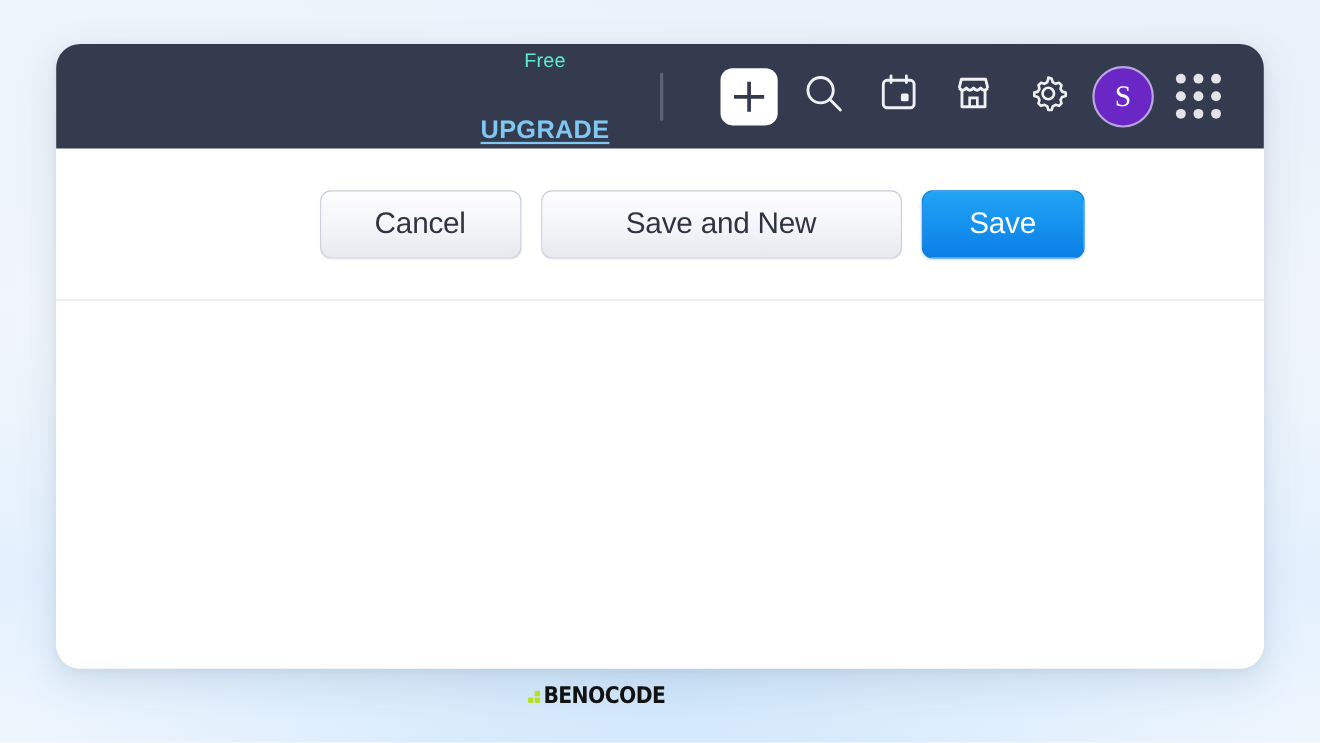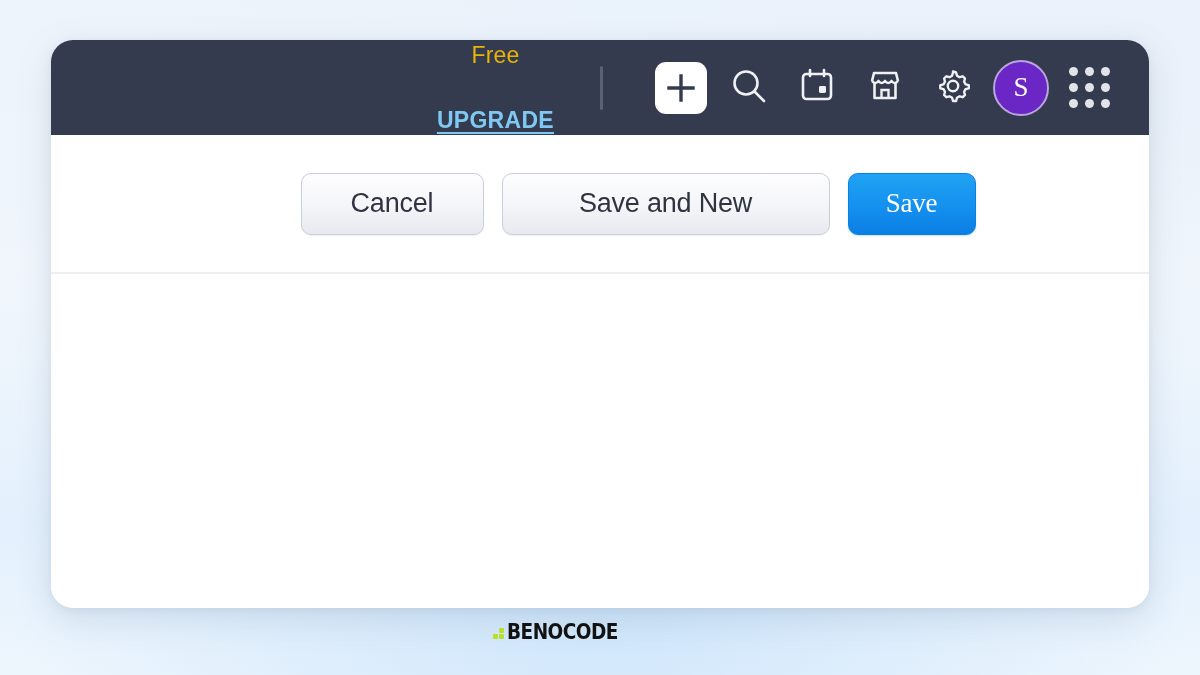--- a/index.html
+++ b/index.html
@@ -54,22 +54,22 @@
 
   .plan-block {
     display: flex;
     flex-direction: column;
     align-items: center;
     justify-content: center;
     line-height: 1;
     margin-right: 46px;
   }
   .plan-label {
-    color: #eab308;
-    font-size: 23px;
+    color: #5eead4;
+    font-size: 18px;
     letter-spacing: 0.2px;
     margin-bottom: 6px;
   }
   .plan-upgrade {
     color: #7ec8f2;
     font-size: 23px;
     font-weight: bold;
     text-decoration: underline;
     text-underline-offset: 4px;
     letter-spacing: 0.3px;
@@ -173,35 +173,34 @@
     box-shadow: 0 1px 1px rgba(60,70,90,0.07);
   }
 
   .btn-cancel { width: 183px; }
   .btn-save-new { width: 328px; }
 
   .btn-primary {
     background: linear-gradient(180deg, #21a3f3 0%, #1490ef 55%, #0a7fe4 100%);
     border: 1px solid #0a7fe4;
     color: #ffffff;
-    width: 128px;
+    width: 148px;
     box-shadow: 0 1px 2px rgba(10,110,200,0.22);
-    font-family: Liberation Serif, serif;
   }
 
   
   .content-area {
     height: 332px;
     background: #ffffff;
   }
 
   
   .footer {
     position: absolute;
-    left: 13px;
+    left: 0;
     top: 620px;
     width: 1100px;
     display: flex;
     align-items: center;
     justify-content: center;
     text-align: right;
   }
   .logo {
     display: flex;
     align-items: flex-end;

